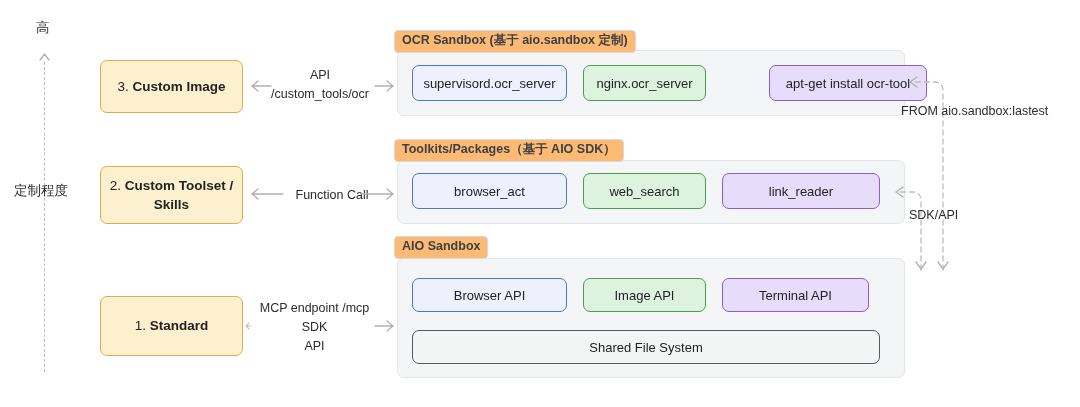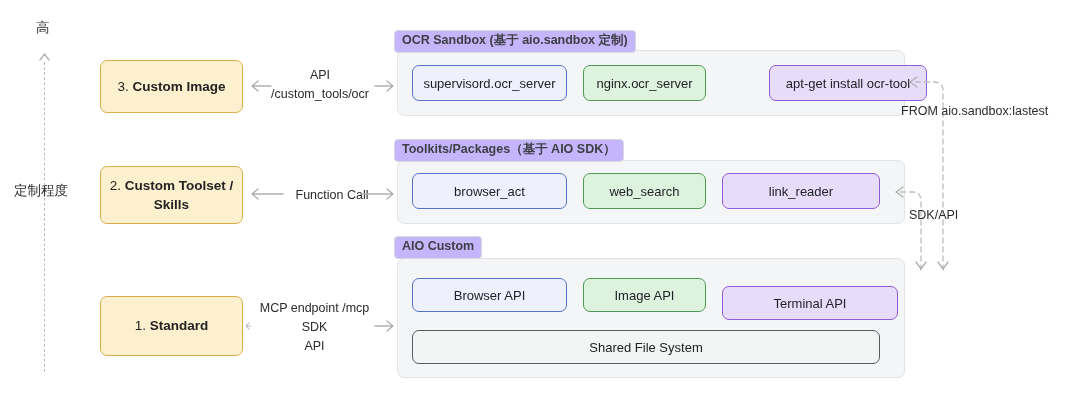--- a/index.html
+++ b/index.html
@@ -97,21 +97,21 @@
   .panel {
     position: absolute;
     box-sizing: border-box;
     background: #f4f5f6;
     border: 1px solid #e3e4e6;
     border-radius: 7px;
   }
   .panel-title {
     position: absolute;
     box-sizing: border-box;
-    background: #c4b5fd;
+    background: #fdba74;
     border: 1px solid #d8d9da;
     border-radius: 4px;
     font-size: 12.5px;
     font-weight: 700;
     color: #3d3f42;
     padding: 2px 7px 3px 7px;
     white-space: nowrap;
     line-height: 1.25;
   }
 
@@ -146,21 +146,21 @@
   #panel-toolkits-title { left: 394px; top: 139px; }
   #chip-browseract { left: 412px; top: 173px; width: 155px; height: 36px; }
   #chip-websearch  { left: 583px; top: 173px; width: 123px; height: 36px; }
   #chip-linkreader { left: 722px; top: 173px; width: 158px; height: 36px; }
 
   
   #panel-aio       { left: 397px; top: 258px; width: 508px; height: 120px; }
   #panel-aio-title { left: 394px; top: 236px; }
   #chip-browserapi  { left: 412px; top: 278px; width: 155px; height: 34px; }
   #chip-codeapi     { left: 583px; top: 278px; width: 123px; height: 34px; }
-  #chip-terminalapi { left: 722px; top: 278px; width: 176px; height: 34px; margin-top: 8px; }
+  #chip-terminalapi { left: 722px; top: 278px; width: 147px; height: 34px; }
   #chip-sharedfs    { left: 412px; top: 330px; width: 468px; height: 34px; }
 
   
   .dash-svg {
     position: absolute;
     left: 895px;
     top: 55px;
     width: 185px;
     height: 215px;
     overflow: visible;
@@ -259,21 +259,21 @@
     <span>browser_act</span>
   </div>
   <div class="chip green" id="chip-websearch">
     <span>web_search</span>
   </div>
   <div class="chip purple" id="chip-linkreader">
     <span>link_reader</span>
   </div>
 
   <div class="panel" id="panel-aio"></div>
-  <div class="panel-title" id="panel-aio-title">AIO Custom</div>
+  <div class="panel-title" id="panel-aio-title">AIO Sandbox</div>
   <div class="chip blue" id="chip-browserapi">
     <span>Browser API</span>
   </div>
   <div class="chip green" id="chip-codeapi">
     <span>Image API</span>
   </div>
   <div class="chip purple" id="chip-terminalapi">
     <span>Terminal API</span>
   </div>
   <div class="chip gray" id="chip-sharedfs">

